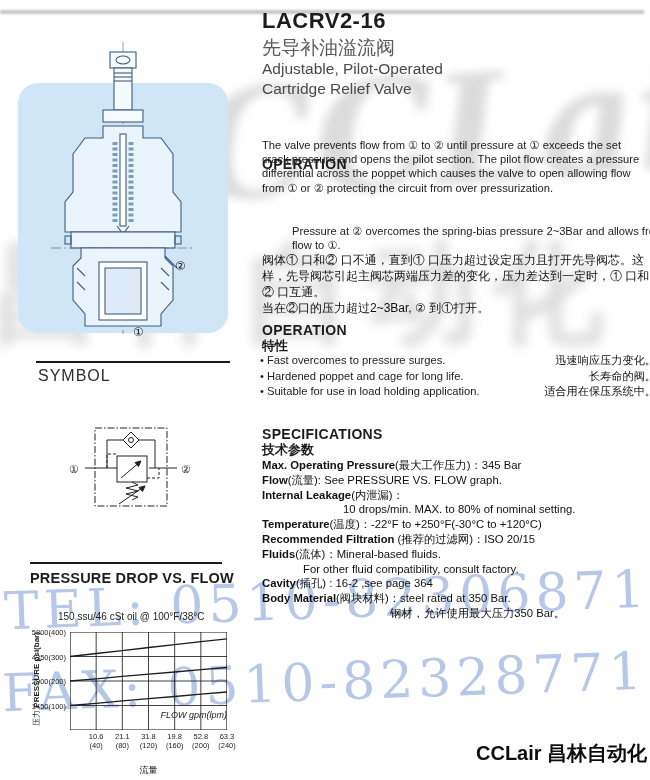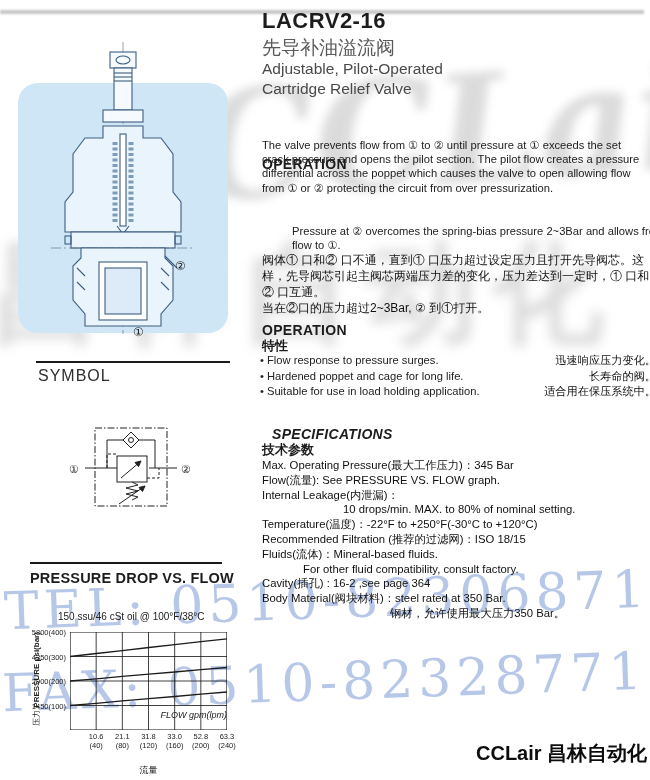--- a/index.html
+++ b/index.html
@@ -32,24 +32,24 @@
   .op-p2{left:262px;top:224px;width:388px;font-size:11.2px;line-height:14.2px;color:#222;margin-left:30px;}
   .op-zh1{left:262px;top:252px;width:398px;font-size:12px;line-height:16px;color:#111;}
   .op-zh2{left:262px;top:300px;width:398px;font-size:12px;color:#111;}
   .ft-h{left:262px;top:322px;}
   .ft-hzh{left:262px;top:337px;}
   .ft-list{left:260px;top:353px;width:396px;font-size:11.2px;line-height:15.5px;}
   .ft-row{display:flex;justify-content:space-between;}
   .ft-row .en{color:#222;}
   .ft-row .zh{color:#111;}
   .ft-row .b{margin-right:3px;}
-  .sp-h{left:272px;top:426px;font-style:italic;}
+  .sp-h{left:262px;top:426px;}
   .sp-hzh{left:262px;top:441px;}
   .sp-list{left:262px;top:458px;width:400px;font-size:11.3px;line-height:14.8px;color:#111;}
-  .sp-list b{font-weight:normal;}
+  .sp-list b{font-weight:bold;}
   .ind-a{padding-left:81px;}
   .ind-b{padding-left:41px;}
   .ind-c{padding-left:128px;}
   
   .rule{background:#1a1a1a;height:2px;}
   .sym-rule{left:36px;top:361px;width:194px;}
   .sym-h{left:38px;top:367px;font-size:16px;font-weight:500;letter-spacing:1px;color:#2e2e2e;}
   .pd-rule{left:30px;top:562px;width:192px;}
   .pd-h{left:30px;top:570px;font-size:14.5px;font-weight:bold;letter-spacing:.2px;}
   
@@ -178,21 +178,21 @@
       </div>
       <div class="xtick" style="left: 37.3333px;">
         <div>21.1</div>
         <div>(80)</div>
       </div>
       <div class="xtick" style="left: 63.5px;">
         <div>31.8</div>
         <div>(120)</div>
       </div>
       <div class="xtick" style="left: 89.6667px;">
-        <div>33.0</div>
+        <div>19.8</div>
         <div>(160)</div>
       </div>
       <div class="xtick" style="left: 115.833px;">
         <div>52.8</div>
         <div>(200)</div>
       </div>
       <div class="xtick" style="left: 142px;">
         <div>63.3</div>
         <div>(240)</div>
       </div>
@@ -208,42 +208,42 @@
   <div class="ct h1 op-h">OPERATION</div>
   <div class="ct op-p1">The valve prevents flow from ① to ② until pressure at ① exceeds the set crack pressure and opens the pilot section. The pilot flow creates a pressure differential across the poppet which causes the valve to open allowing flow from ① or ② protecting the circuit from over pressurization.</div>
   <div class="ct op-p2">Pressure at ② overcomes the spring-bias pressure 2~3Bar and allows free flow to ①.</div>
   <div class="ct op-zh1">阀体① 口和② 口不通，直到① 口压力超过设定压力且打开先导阀芯。这样，先导阀芯引起主阀芯两端压力差的变化，压力差达到一定时，① 口和② 口互通。</div>
   <div class="ct op-zh2">当在②口的压力超过2~3Bar, ② 到①打开。</div>
 
   <div class="ct h1 ft-h">OPERATION</div>
   <div class="ct h1zh ft-hzh">特性</div>
   <div class="ct ft-list">
     <div class="ft-row">
-      <span class="en"><span class="b">•</span><span>Flow response to pressure surges.</span></span>
+      <span class="en"><span class="b">•</span><span>Fast overcomes to pressure surges.</span></span>
       <span class="zh">迅速响应压力变化。</span>
     </div>
     <div class="ft-row">
       <span class="en"><span class="b">•</span><span>Hardened poppet and cage for long life.</span></span>
       <span class="zh">长寿命的阀。</span>
     </div>
     <div class="ft-row">
       <span class="en"><span class="b">•</span><span>Suitable for use in load holding application.</span></span>
       <span class="zh">适合用在保压系统中。</span>
     </div>
   </div>
 
   <div class="ct h1 sp-h">SPECIFICATIONS</div>
   <div class="ct h1zh sp-hzh">技术参数</div>
   <div class="ct sp-list">
     <div><b>Max. Operating Pressure</b><span>(最大工作压力)：345 Bar</span></div>
     <div><b>Flow</b><span>(流量): See PRESSURE VS. FLOW graph.</span></div>
     <div><b>Internal Leakage</b><span>(内泄漏)：</span></div>
     <div class="ind-a"><span>10 drops/min. MAX. to 80% of nominal setting.</span></div>
     <div><b>Temperature</b><span>(温度)：-22°F to +250°F(-30°C to +120°C)</span></div>
-    <div><b>Recommended Filtration</b><span> (推荐的过滤网)：ISO 18/15</span></div>
+    <div><b>Recommended Filtration</b><span> (推荐的过滤网)：ISO 20/15</span></div>
     <div><b>Fluids</b><span>(流体)：Mineral-based fluids.</span></div>
     <div class="ind-b"><span>For other fluid compatibility, consult factory.</span></div>
     <div><b>Cavity</b><span>(插孔) : 16-2 ,see page  364</span></div>
     <div><b>Body Material</b><span>(阀块材料)：steel rated at 350 Bar.</span></div>
     <div class="ind-c"><span>钢材，允许使用最大压力350 Bar。</span></div>
   </div>
 
   <div class="ct footer">CCLair 昌林自动化</div>
 </div>
 

